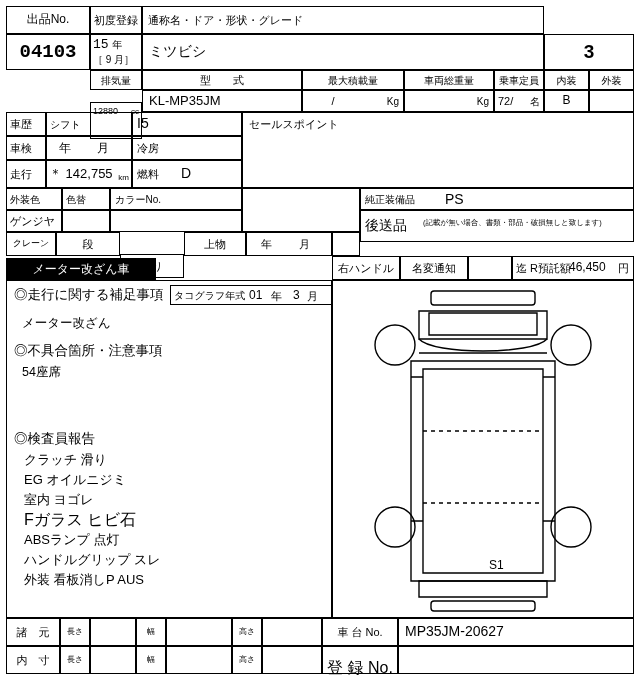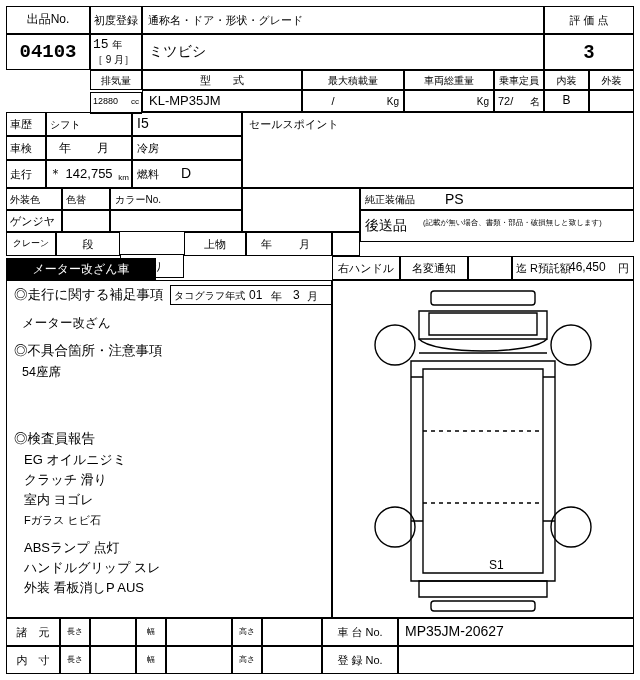--- a/index.html
+++ b/index.html
@@ -38,23 +38,20 @@
     <div class="lbl" style="left:2px;top:2px;width:48px;height:16px;font-size:13px;">
       <span class="mono" style="font-size:13px;">15</span>
       <span style="font-size:10px;">年</span>
     </div>
     <div class="lbl" style="left:2px;top:19px;width:48px;height:14px;font-size:10px;">［ 9 月］</div>
   </div>
   <div class="bx" style="left:142px;top:34px;width:402px;height:36px;">
     <div class="lbl lft med" style="left:6px;top:0;width:100%;height:100%;">ミツビシ</div>
   </div>
 
-  <div class="bx" style="left:544px;top:6px;width:90px;height:28px;">
-    <div class="lbl ctr" style="left:0;top:0;width:100%;height:100%;">評 価 点</div>
-  </div>
   <div class="bx" style="left:544px;top:34px;width:90px;height:36px;">
     <div class="lbl ctr big" style="left:0;top:0;width:100%;height:100%;">3</div>
   </div>
   <div class="bx" style="left:544px;top:70px;width:45px;height:20px;">
     <div class="lbl ctr" style="left:0;top:0;width:100%;height:100%;font-size:10px;">内装</div>
   </div>
   <div class="bx" style="left:589px;top:70px;width:45px;height:20px;">
     <div class="lbl ctr" style="left:0;top:0;width:100%;height:100%;font-size:10px;">外装</div>
   </div>
   <div class="bx" style="left:544px;top:90px;width:45px;height:22px;">
@@ -73,21 +70,21 @@
   <div class="bx" style="left:302px;top:70px;width:102px;height:20px;">
     <div class="lbl ctr" style="left:0;top:0;width:100%;height:100%;font-size:10px;">最大積載量</div>
   </div>
   <div class="bx" style="left:404px;top:70px;width:90px;height:20px;">
     <div class="lbl ctr" style="left:0;top:0;width:100%;height:100%;font-size:10px;">車両総重量</div>
   </div>
   <div class="bx" style="left:494px;top:70px;width:50px;height:20px;">
     <div class="lbl ctr" style="left:0;top:0;width:100%;height:100%;font-size:10px;">乗車定員</div>
   </div>
 
-  <div class="bx" style="left:90px;top:92px;width:52px;height:22px;">
+  <div class="bx" style="left:90px;top:102px;width:52px;height:37px;">
     <div class="lbl" style="left:2px;top:4px;font-size:9px;">12880</div>
     <div class="lbl" style="right:2px;top:5px;font-size:8px;">cc</div>
   </div>
   <div class="bx" style="left:142px;top:90px;width:160px;height:22px;">
     <div class="lbl lft" style="left:6px;top:0;width:100%;height:100%;font-size:13px;">KL-MP35JM</div>
   </div>
   <div class="bx" style="left:302px;top:90px;width:102px;height:22px;">
     <div class="lbl ctr" style="left:0;top:0;width:60%;height:100%;font-size:11px;">/</div>
     <div class="lbl" style="right:4px;top:5px;font-size:10px;">Kg</div>
   </div>
@@ -206,25 +203,25 @@
     <div class="lbl" style="left:122px;top:3px;font-size:12px;">3</div>
     <div class="lbl" style="left:136px;top:4px;font-size:11px;">月</div>
   </div>
 
   <div class="note" style="left:22px;top:315px;">メーター改ざん</div>
   <div class="note" style="left:14px;top:342px;font-size:13.5px;">◎不具合箇所・注意事項</div>
   <div class="note" style="left:22px;top:364px;">54座席</div>
 
   <div class="note" style="left:14px;top:430px;font-size:13.5px;">◎検査員報告</div>
   <div style="position:absolute;left:24px;top:450px;width:300px;">
+    <div style="font-size:13px;line-height:20px;">クラッチ 滑り</div>
     <div style="font-size:13px;line-height:20px;">EG オイルニジミ</div>
-    <div style="font-size:13px;line-height:20px;">クラッチ 滑り</div>
     <div style="font-size:13px;line-height:20px;">室内 ヨゴレ</div>
-    <div style="font-size:11px;line-height:20px;">Fガラス ヒビ石</div>
-    <div style="font-size:13px;line-height:20px;margin-top:8px;">ABSランプ 点灯</div>
+    <div style="font-size:16px;line-height:20px;">Fガラス ヒビ石</div>
+    <div style="font-size:13px;line-height:20px;">ABSランプ 点灯</div>
     <div style="font-size:13px;line-height:20px;">ハンドルグリップ スレ</div>
     <div style="font-size:13px;line-height:20px;">外装 看板消しP AUS</div>
   </div>
 
   <div class="bx" style="left:332px;top:280px;width:302px;height:338px;">
     <svg width="300" height="336" viewBox="0 0 300 336">
       <g fill="none" stroke="#000" stroke-width="1.4">
 
         <rect x="98" y="10" width="104" height="14" rx="3"></rect>
         <path d="M86 30 H214 V58 H86 Z"></path>
@@ -287,19 +284,19 @@
   </div>
   <div class="bx" style="left:262px;top:646px;width:60px;height:28px;"></div>
 
   <div class="bx" style="left:322px;top:618px;width:76px;height:28px;">
     <div class="lbl ctr" style="left:0;top:0;width:100%;height:100%;font-size:11px;">車 台 No.</div>
   </div>
   <div class="bx" style="left:398px;top:618px;width:236px;height:28px;">
     <div class="lbl lft" style="left:6px;top:0;height:100%;font-size:14px;">MP35JM-20627</div>
   </div>
   <div class="bx" style="left:322px;top:646px;width:76px;height:28px;">
-    <div class="lbl ctr" style="left:0;top:0;width:100%;height:100%;font-size:11px;">登 録 No.</div>
+    <div class="lbl ctr" style="left:0;top:8px;width:100%;height:100%;font-size:16px;">登 録 No.</div>
   </div>
   <div class="bx" style="left:398px;top:646px;width:236px;height:28px;">
     <div class="lbl lft" style="left:6px;top:0;height:100%;font-size:14px;"></div>
   </div>
 
 </div>
 
 </body></html>

